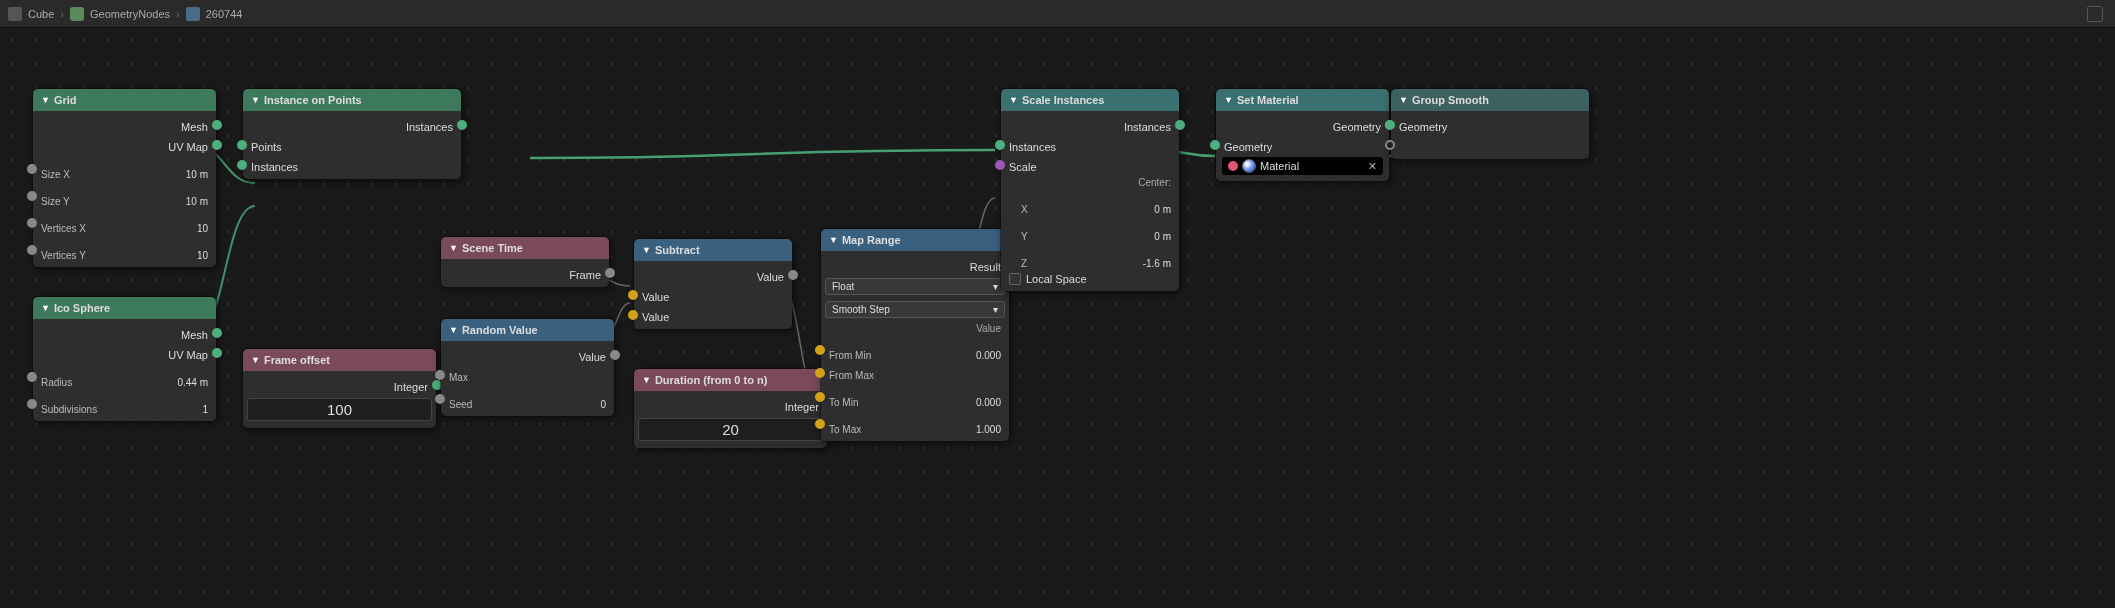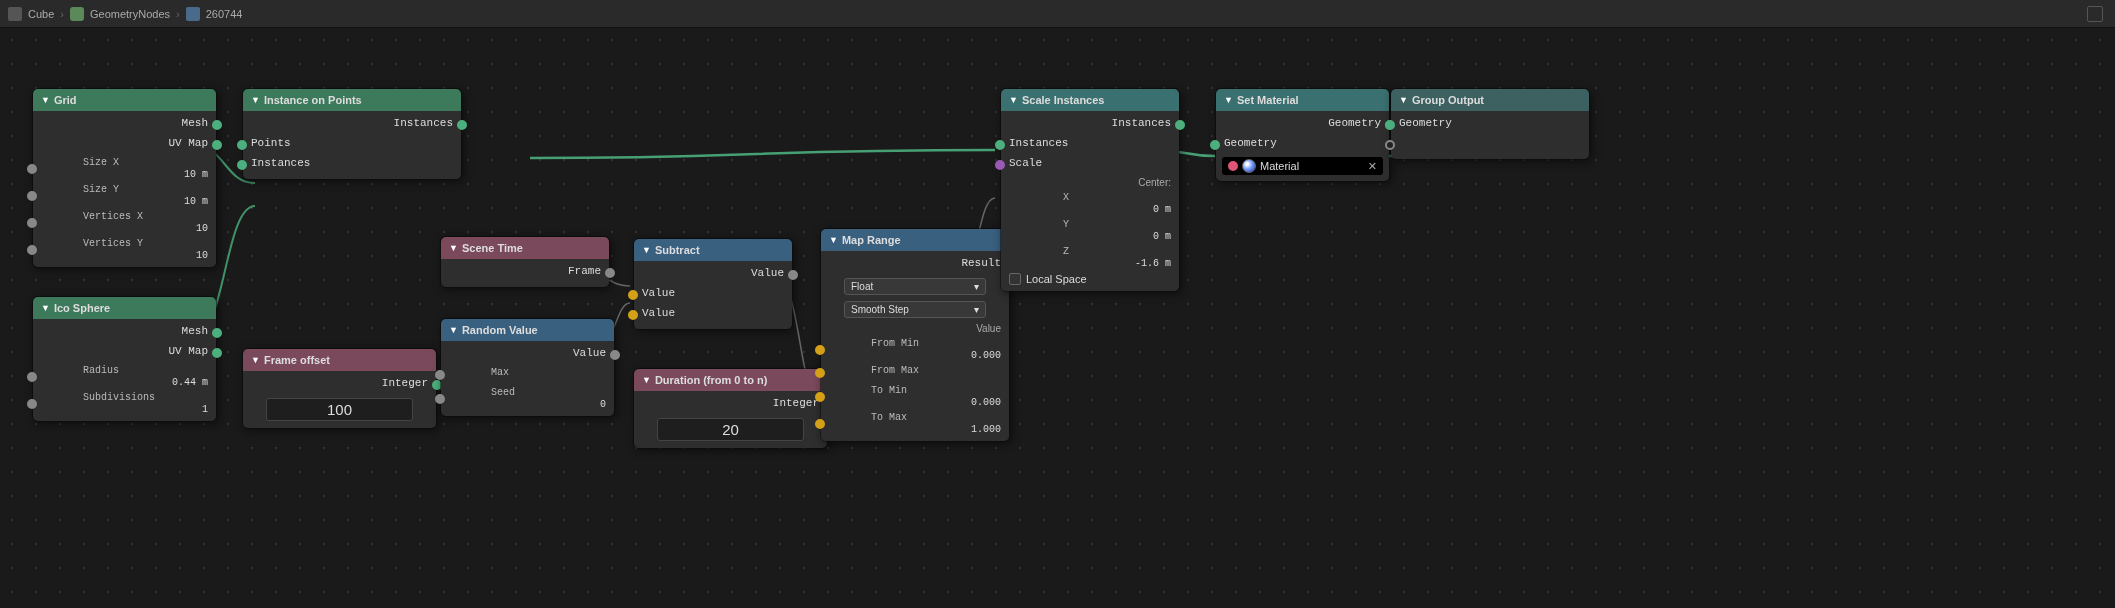--- a/index.html
+++ b/index.html
@@ -60,28 +60,27 @@
       position: relative;
     }
     .node-header .arrow { color: #fff; font-size: 9px; }
     .node-body {
       background: #2e2e2e;
       border-radius: 0 0 5px 5px;
       padding: 4px 0;
     }
     .node-row {
       display: flex;
-      align-items: flex-start;
+      align-items: flex-end;
       padding: 2px 8px;
       min-height: 20px;
       position: relative;
-      font-family: Liberation Mono, monospace;
     }
     .node-row.right { justify-content: flex-end; }
-    .node-row label { color: #bbb; font-size: 10px; flex: 1; margin-left: 42px; }
+    .node-row label { color: #bbb; font-size: 10px; flex: 1; }
     .node-row .val { color: #ddd; font-size: 10px; margin-top: 12px; }
     .socket {
       width: 10px; height: 10px;
       border-radius: 50%;
       border: 2px solid #888;
       position: absolute;
       top: 50%; transform: translateY(-50%);
     }
     .socket.left { left: -6px; }
     .socket.right { right: -6px; }
@@ -94,21 +93,21 @@
       background: #1e1e1e;
       border: 1px solid #444;
       border-radius: 3px;
       color: #ddd;
       padding: 2px 6px;
       font-size: 15px;
       width: 100%;
       text-align: center;
     }
     .input-row {
-      padding: 3px 23px;
+      padding: 3px 4px;
       position: relative;
     }
     
     .hdr-green { background: #3d7a5c; }
     .hdr-pink { background: #7a4a5c; }
     .hdr-blue { background: #3a6080; }
     .hdr-teal { background: #3a7070; }
     .hdr-group-out { background: #3d6060; }
 
     .dropdown-field {
@@ -487,21 +486,21 @@
         <div class="material-icon"></div>
         <span>Material</span>
         <span class="mat-x">✕</span>
       </div>
     </div>
   </div>
 
   <div class="node" style="left:1390px; top:60px; width:200px;">
     <div class="node-header hdr-group-out">
       <span class="arrow">▼</span>
-      <span>Group Output</span>
+      <span>Group Smooth</span>
     </div>
     <div class="node-body">
       <div class="node-row">
         <div class="socket green left"></div>
         <span>Geometry</span>
       </div>
       <div class="node-row">
         <div class="socket dark left" style="background:#222;border-color:#888;"></div>
       </div>
     </div>

